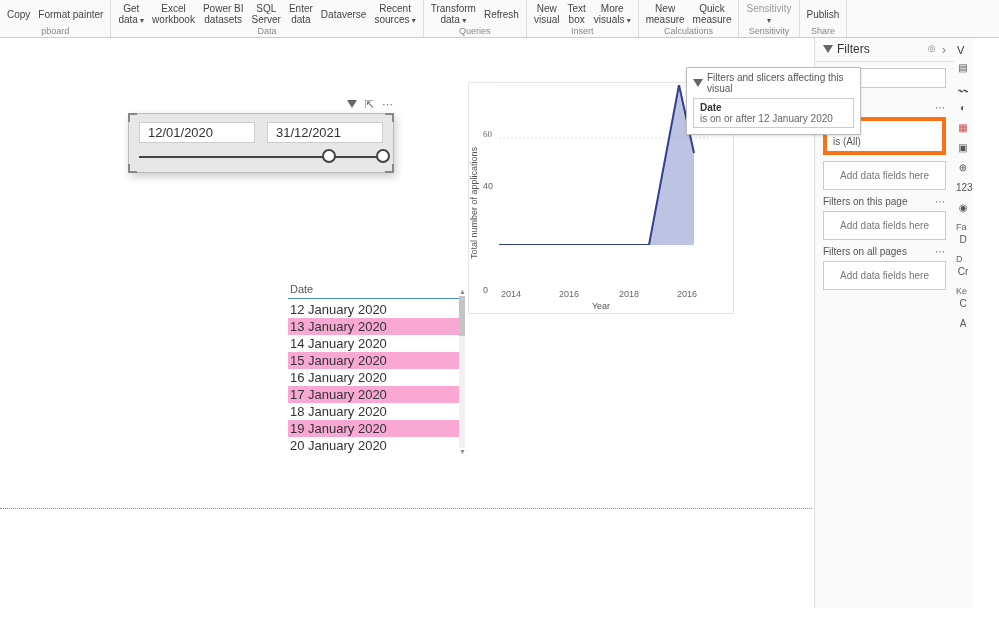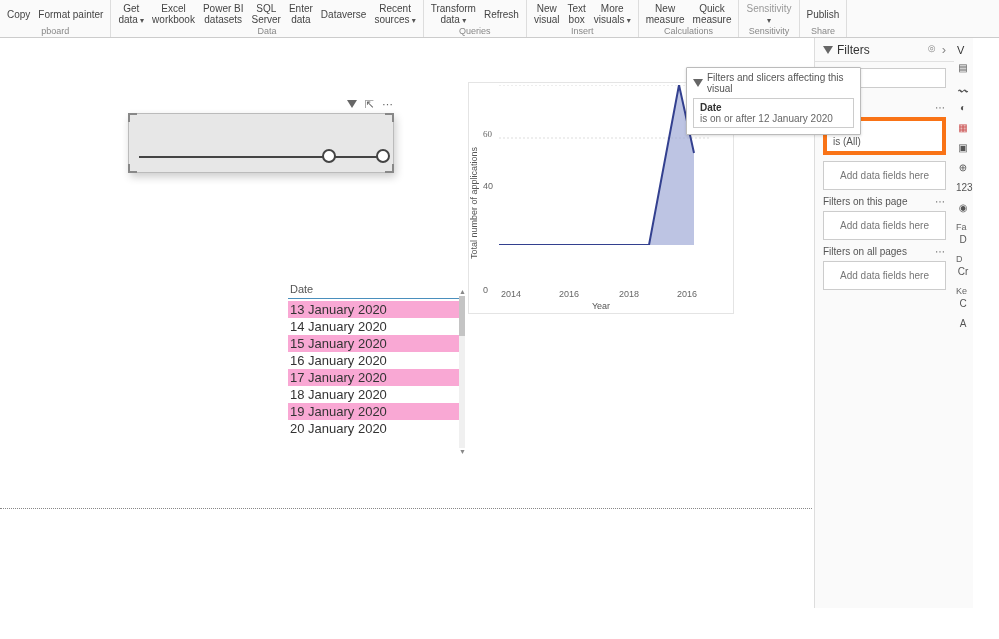--- a/index.html
+++ b/index.html
@@ -59,21 +59,21 @@
 
   
   .popover { position: absolute; left: 686px; top: 67px; width: 175px; background: #fff; border: 1px solid #bbb; border-radius: 1px; font-size: 10px; padding: 4px 6px 6px; box-shadow: 0 1px 3px rgba(0,0,0,.15); z-index: 40; }
   .popover .ptitle { color: #555; display: flex; align-items: center; gap: 4px; margin-bottom: 4px; }
   .popover .card { border: 1px solid #ccc; padding: 3px 6px; }
   .popover .card .fname { font-weight: 600; color: #333; }
   .popover .card .fdesc { color: #666; }
 
   
   .filterspane { position: absolute; left: 814px; top: 38px; width: 140px; height: 570px; border-left: 1px solid #ddd; background: #fafafa; font-size: 11px; z-index: 20; }
-  .fp-header { display: flex; align-items: center; justify-content: space-between; padding: 4px 8px; border-bottom: 1px solid #e1e1e1; }
+  .fp-header { display: flex; align-items: flex-start; justify-content: space-between; padding: 4px 8px; border-bottom: 1px solid #e1e1e1; }
   .fp-header .title { font-size: 12px; color: #333; display: flex; align-items: center; gap: 4px; }
   .fp-header .hicons { color: #888; font-size: 10px; display: flex; gap: 6px; }
   .fp-search { margin: 6px 8px 4px; height: 20px; border: 1px solid #ccc; background: #fff; }
   .fp-section { padding: 4px 8px 8px; }
   .fp-sec-head { display: flex; justify-content: space-between; align-items: flex-start; font-size: 10px; color: #555; padding: 6px 0 4px; }
   .fp-card { border: 4px solid #f97316; background: #fff; padding: 4px 6px; margin-bottom: 6px; font-size: 10px; color: #555; }
   .fp-card .fname { color: #333; font-size: 10px; }
   .fp-add { border: 1px solid #ccc; background: #fff; text-align: center; font-size: 10px; color: #777; padding: 8px 4px; }
 
   
@@ -209,31 +209,36 @@
     <div class="slicer-toolbar">
       <span class="ticon filter-icon"></span>
       <span class="ticon focus-icon"></span>
       <span class="ticon more-icon"></span>
     </div>
     <div class="slicer">
       <div class="corner tl"></div>
       <div class="corner tr"></div>
       <div class="corner bl"></div>
       <div class="corner br"></div>
+      <div class="slicer-inputs">
+        <div class="dbox">12/01/2020</div>
+        <div class="dbox">31/12/2021</div>
+      </div>
       <div class="slider-track">
         <div class="slider-handle h1"></div>
         <div class="slider-handle h2"></div>
       </div>
     </div>
   </div>
 
   <div class="date-table">
     <div class="hdr">Date</div>
     <div class="hline"></div>
     <div id="date-rows">
+        <div class="date-row">12 January 2020</div>
         <div class="date-row odd">13 January 2020</div>
         <div class="date-row">14 January 2020</div>
         <div class="date-row odd">15 January 2020</div>
         <div class="date-row">16 January 2020</div>
         <div class="date-row odd">17 January 2020</div>
         <div class="date-row">18 January 2020</div>
         <div class="date-row odd">19 January 2020</div>
         <div class="date-row">20 January 2020</div>
       </div>
   </div>

